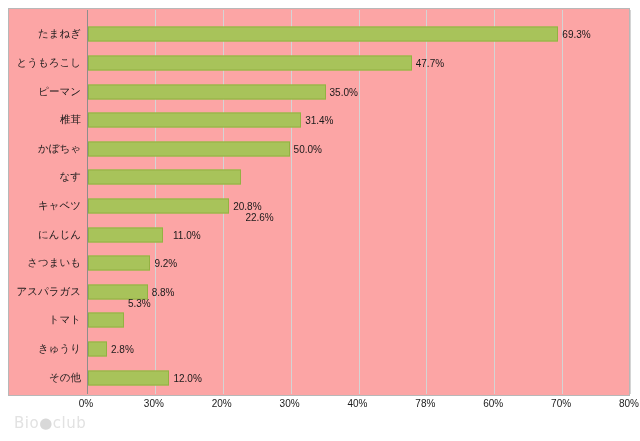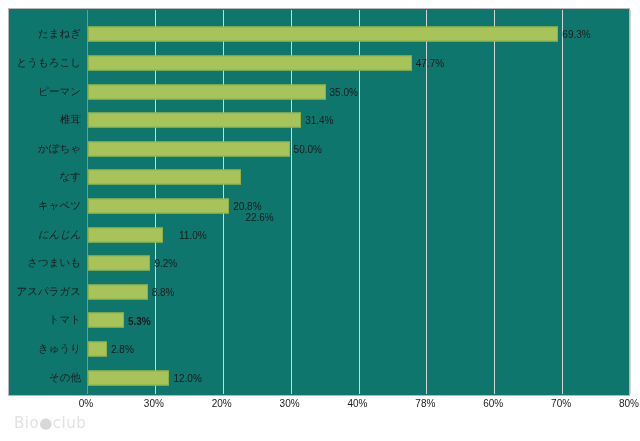--- a/index.html
+++ b/index.html
@@ -23,21 +23,21 @@
   }
   
   .plot-frame {
     position: absolute;
     left: 8px;
     top: 8px;
     width: 622px;
     height: 388px;
     border: 1px solid #b8b8b8;
     box-sizing: border-box;
-    background: #0f766e;
+    background: #fca5a5;
   }
   
   .cat-col {
     position: absolute;
     left: 0;
     top: 0;
     width: 78px;
     height: 100%;
   }
   .cat-label {
@@ -126,21 +126,21 @@
 <div id="chart-root">
   <div class="plot-frame">
     <div class="cat-col">
         <div class="cat-label" style="top: 24.3077px;">たまねぎ</div>
         <div class="cat-label" style="top: 52.9231px;">とうもろこし</div>
         <div class="cat-label" style="top: 81.5385px;">ピーマン</div>
         <div class="cat-label" style="top: 110.154px;">椎茸</div>
         <div class="cat-label" style="top: 138.769px;">かぼちゃ</div>
         <div class="cat-label" style="top: 167.385px;">なす</div>
         <div class="cat-label" style="top: 196px;">キャベツ</div>
-        <div class="cat-label" style="top: 224.615px; font-style: italic;">にんじん</div>
+        <div class="cat-label" style="top: 224.615px;">にんじん</div>
         <div class="cat-label" style="top: 253.231px;">さつまいも</div>
         <div class="cat-label" style="top: 281.846px;">アスパラガス</div>
         <div class="cat-label" style="top: 310.462px;">トマト</div>
         <div class="cat-label" style="top: 339.077px;">きゅうり</div>
         <div class="cat-label" style="top: 367.692px;">その他</div>
       </div>
     <div class="plot-area">
       <div class="axis-line-left"></div>
     <div class="gridline" style="left: 0px; background: rgb(141, 141, 141);"></div>
         <div class="gridline" style="left: 67.875px;"></div>
@@ -159,27 +159,27 @@
         <div class="bar-value" style="top: 81.5385px; left: 242.562px;">35.0%</div>
         <div class="bar" style="top: 110.154px; left: 1px; width: 213.127px; background: rgb(168, 195, 90); border-color: rgb(147, 177, 67);"></div>
         <div class="bar-value" style="top: 110.154px; left: 218.127px;">31.4%</div>
         <div class="bar" style="top: 138.769px; left: 1px; width: 201.589px; background: rgb(168, 195, 90); border-color: rgb(147, 177, 67);"></div>
         <div class="bar-value" style="top: 138.769px; left: 206.589px;">50.0%</div>
         <div class="bar" style="top: 167.385px; left: 1px; width: 153.398px; background: rgb(168, 195, 90); border-color: rgb(147, 177, 67);"></div>
         <div class="bar-value" style="top: 167.385px; left: 158.398px; margin-top: 40px;">22.6%</div>
         <div class="bar" style="top: 196px; left: 1px; width: 141.18px; background: rgb(168, 195, 90); border-color: rgb(147, 177, 67);"></div>
         <div class="bar-value" style="top: 196px; left: 146.18px;">20.8%</div>
         <div class="bar" style="top: 224.615px; left: 1px; width: 74.6625px; background: rgb(168, 195, 90); border-color: rgb(147, 177, 67);"></div>
-        <div class="bar-value" style="top: 224.615px; left: 92px;">11.0%</div>
+        <div class="bar-value" style="top: 224.615px; left: 86px;">11.0%</div>
         <div class="bar" style="top: 253.231px; left: 1px; width: 62.445px; background: rgb(168, 195, 90); border-color: rgb(147, 177, 67);"></div>
         <div class="bar-value" style="top: 253.231px; left: 67.445px;">9.2%</div>
         <div class="bar" style="top: 281.846px; left: 1px; width: 59.73px; background: rgb(168, 195, 90); border-color: rgb(147, 177, 67);"></div>
         <div class="bar-value" style="top: 281.846px; left: 64.73px;">8.8%</div>
         <div class="bar" style="top: 310.462px; left: 1px; width: 35.9737px; background: rgb(168, 195, 90); border-color: rgb(147, 177, 67);"></div>
-        <div class="bar-value" style="top: 311px; left: 40.9737px; font-weight: bold;">5.3%</div>
+        <div class="bar-value" style="top: 293px; left: 40.9737px;">5.3%</div>
         <div class="bar" style="top: 339.077px; left: 1px; width: 19.005px; background: rgb(168, 195, 90); border-color: rgb(147, 177, 67);"></div>
         <div class="bar-value" style="top: 339.077px; left: 24.005px;">2.8%</div>
         <div class="bar" style="top: 367.692px; left: 1px; width: 81.45px; background: rgb(168, 195, 90); border-color: rgb(147, 177, 67);"></div>
         <div class="bar-value" style="top: 367.692px; left: 86.45px;">12.0%</div>
       </div>
   </div>
   <div class="xaxis-row">
       <div class="xtick" style="left: 78px; top: 0px;">0%</div>
       <div class="xtick" style="left: 145.875px; top: 0px;">30%</div>
       <div class="xtick" style="left: 213.75px; top: 0px;">20%</div>

